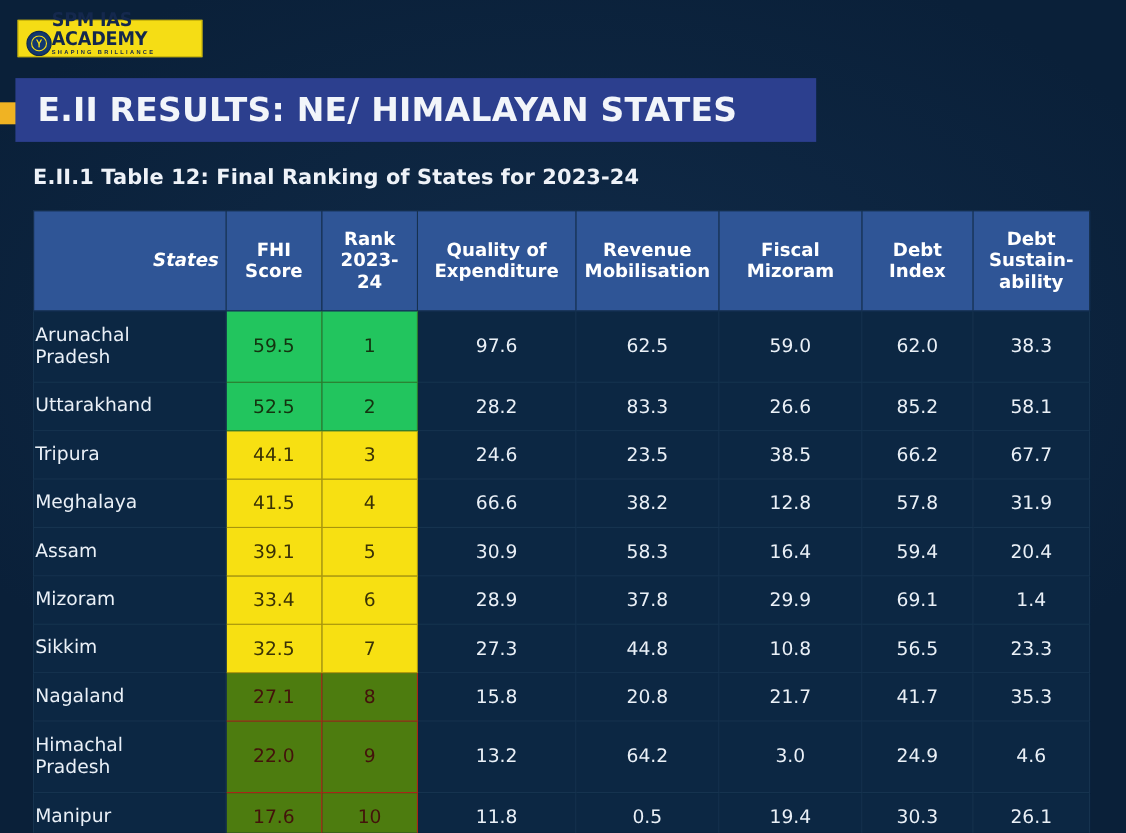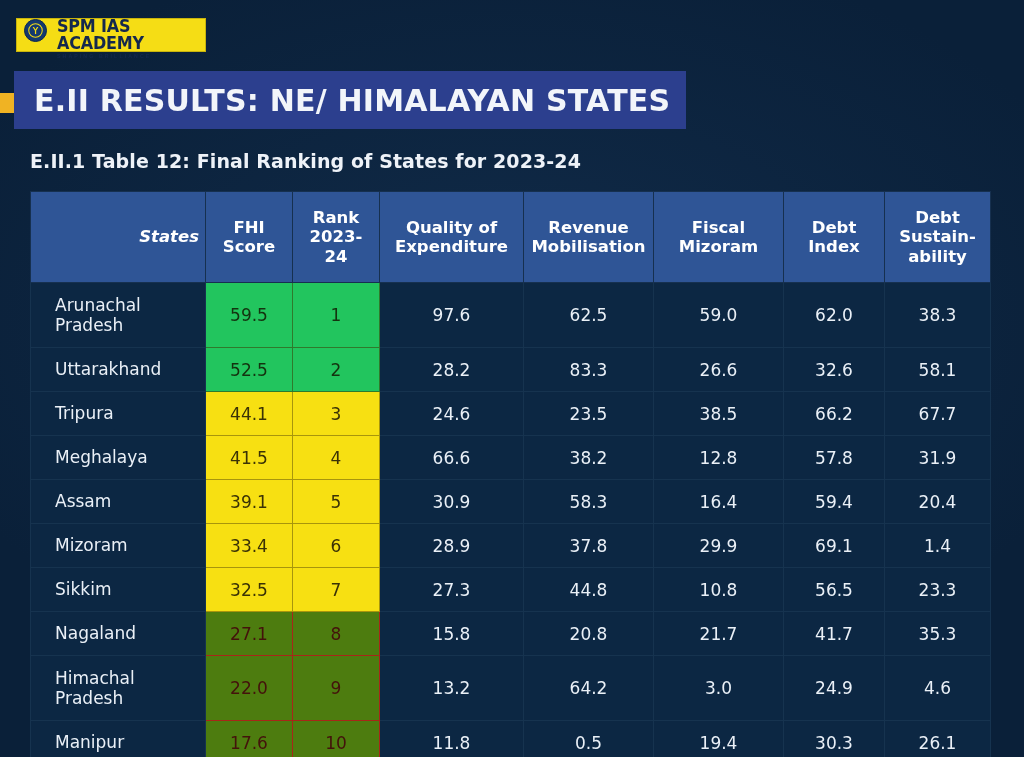--- a/index.html
+++ b/index.html
@@ -24,28 +24,28 @@
     background:
       radial-gradient(ellipse 85% 70% at 50% 42%, rgba(22,52,86,0.55) 0%, rgba(10,32,57,0) 72%);
     pointer-events: none;
   }
 
   
   .logo {
     position: absolute;
     left: 16px;
     top: 18px;
-    width: 190px;
+    width: 168px;
     height: 34px;
     background: #f5dd15;
     border: 1px solid #c9b40c;
     display: flex;
-    align-items: flex-start;
+    align-items: flex-end;
     padding-left: 7px;
-    gap: 10px;
+    gap: 0;
   }
   .logo-mark {
     width: 23px; height: 23px;
     border-radius: 50%;
     background: #13386e;
     border: 1.5px solid #0d2850;
     display: flex; align-items: center; justify-content: center;
     flex: 0 0 auto;
   }
   .logo-mark svg { display: block; }
@@ -73,21 +73,21 @@
     left: 0;
     top: 93px;
     width: 22px;
     height: 20px;
     background: #f0b323;
   }
   .title-banner {
     position: absolute;
     left: 14px;
     top: 71px;
-    width: 672px;
+    width: 728px;
     height: 58px;
     background: #2c3f8e;
     display: flex;
     align-items: center;
     padding-left: 20px;
   }
   .title-banner h1 {
     font-size: 30px;
     font-weight: bold;
     color: #f2f5fa;
@@ -143,21 +143,21 @@
     color: #eaf0f7;
     border: 1px solid #16334f;
     font-size: 17px;
     text-align: center;
     vertical-align: middle;
     padding: 6px 4px;
     font-family: "DejaVu Sans", sans-serif;
   }
   tbody td.state-name {
     text-align: left;
-    padding-left: 24px;
+    padding-left: 1px;
     font-size: 17px;
     line-height: 1.2;
   }
   tbody td.score,
   tbody td.rank {
     color: #1c2b1c;
     font-weight: normal;
     border-color: #5a4a12;
   }
   tbody td.score.green, tbody td.rank.green { background: #22c55e; color: #14330f; border-color: #2f7a2c; }
@@ -228,21 +228,21 @@
           <td>62.0</td>
           <td>38.3</td>
         </tr>
         <tr class="short">
           <td class="state-name">Uttarakhand</td>
           <td class="score green">52.5</td>
           <td class="rank green">2</td>
           <td>28.2</td>
           <td>83.3</td>
           <td>26.6</td>
-          <td>32.6</td>
+          <td>85.2</td>
           <td>58.1</td>
         </tr>
         <tr class="short">
           <td class="state-name">Tripura</td>
           <td class="score yellow">44.1</td>
           <td class="rank yellow">3</td>
           <td>24.6</td>
           <td>23.5</td>
           <td>38.5</td>
           <td>66.2</td>

